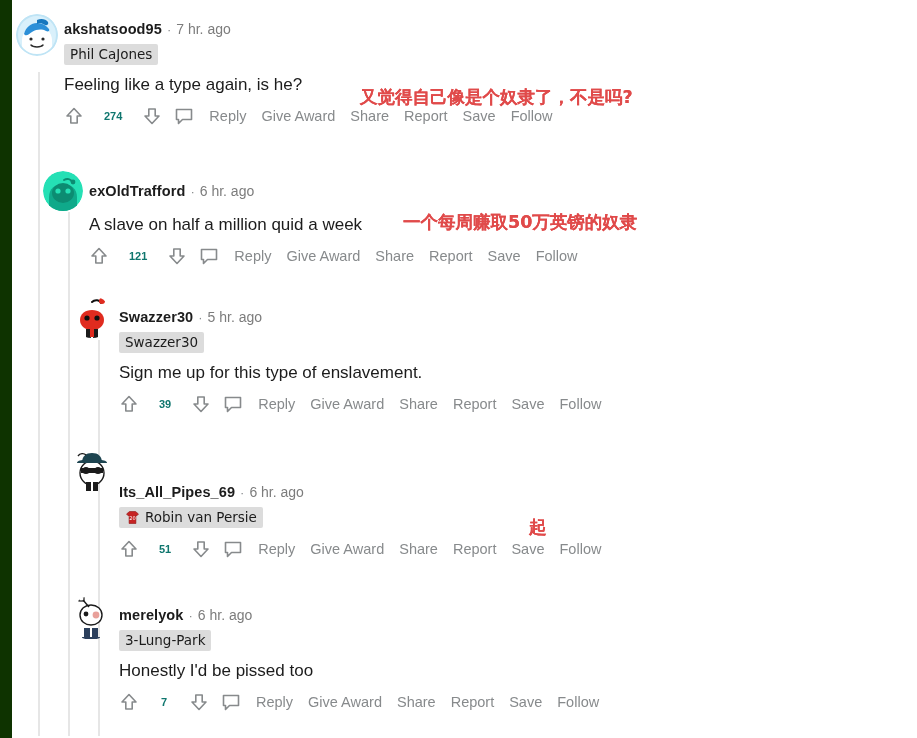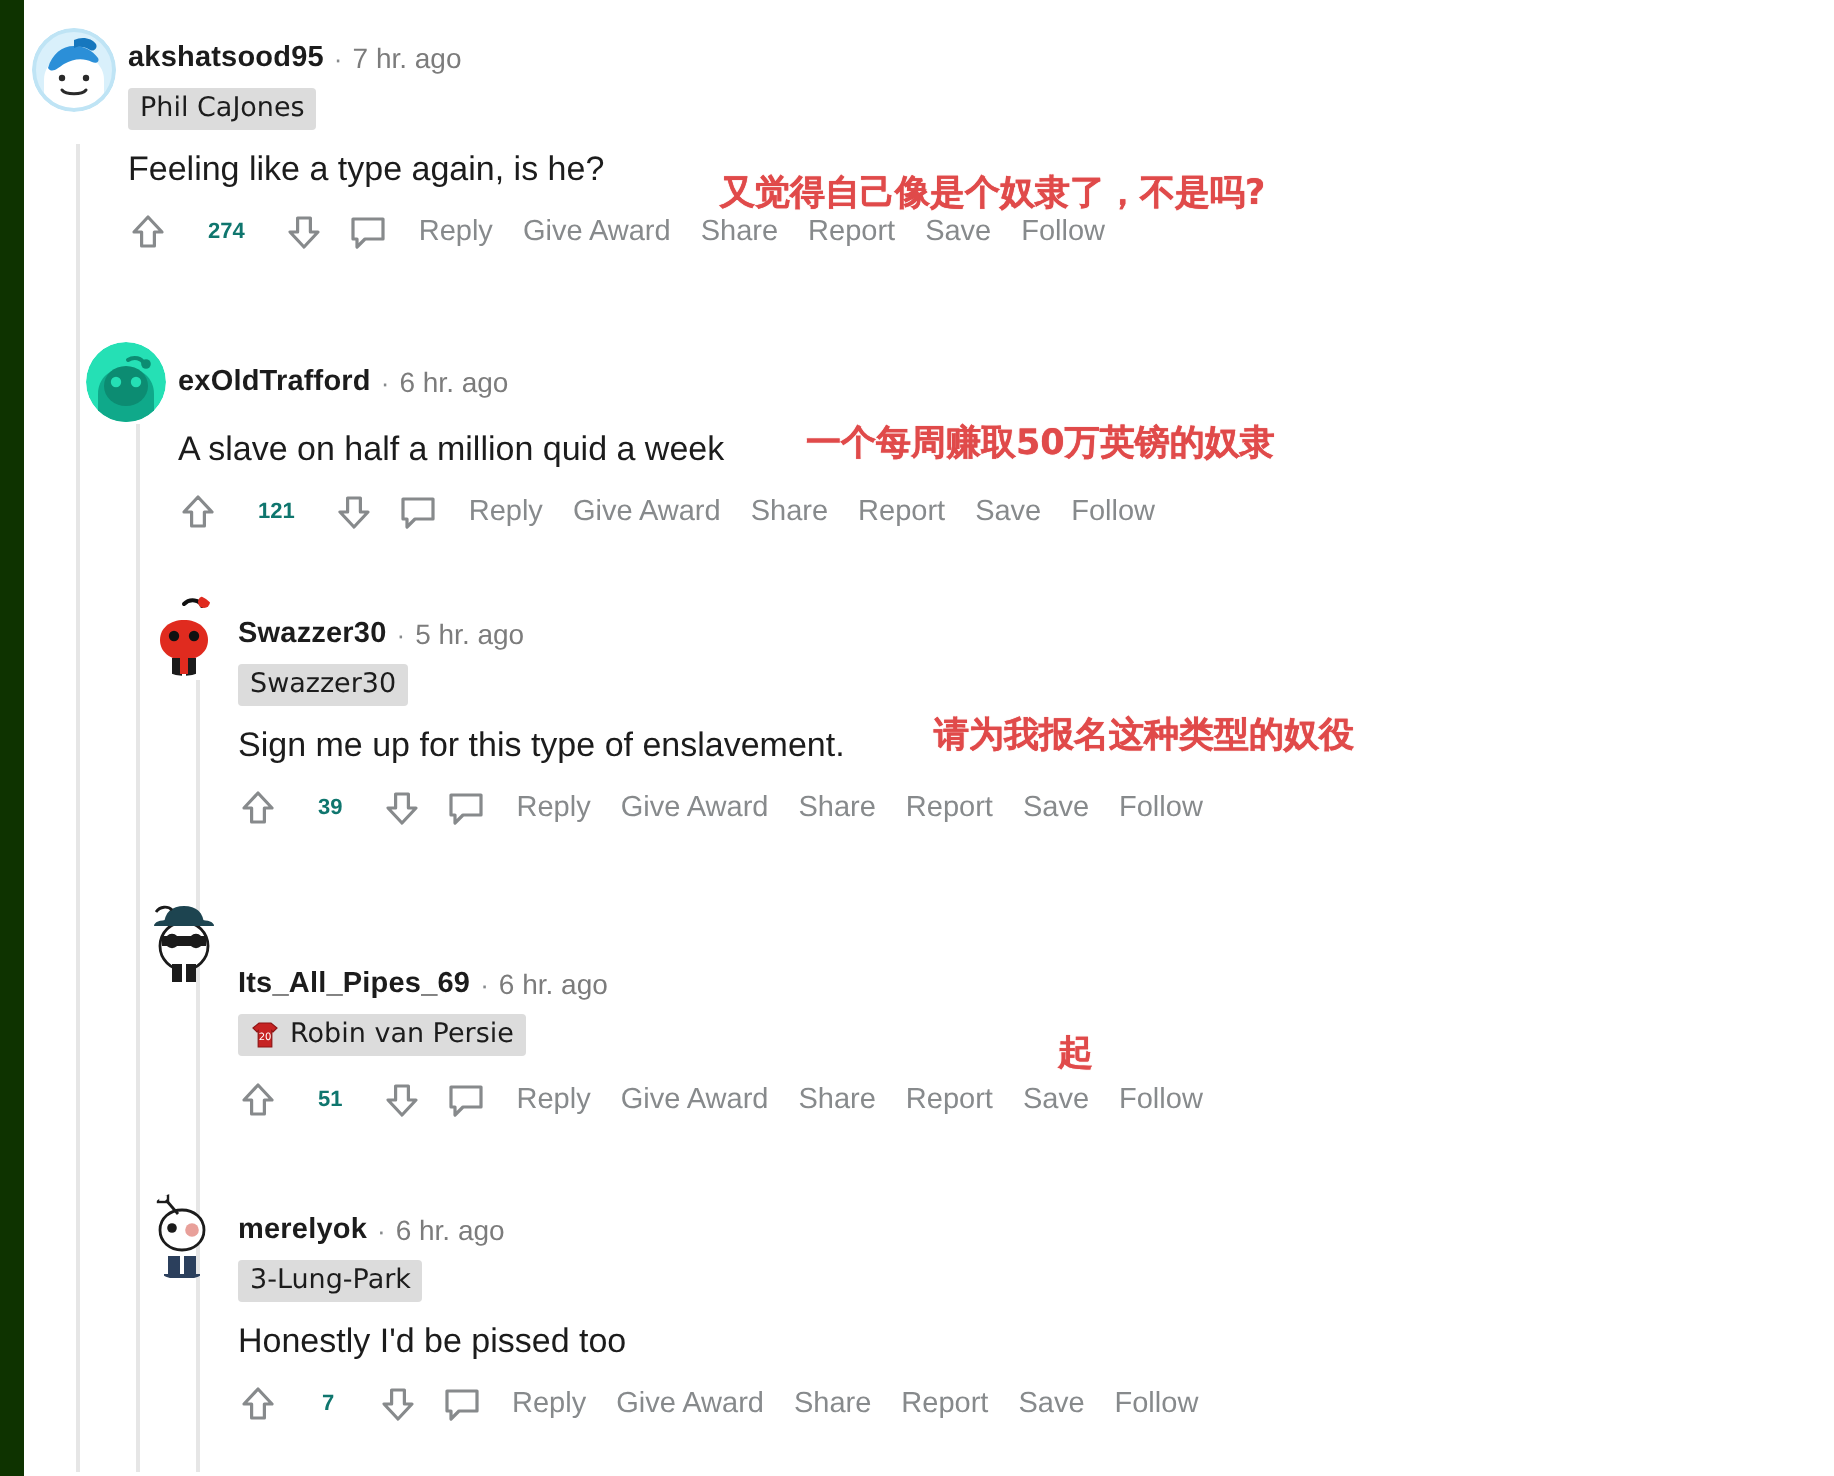--- a/index.html
+++ b/index.html
@@ -285,21 +285,20 @@
           </svg>
       </span>
       <span class="act">Reply</span>
       <span class="act">Give Award</span>
       <span class="act">Share</span>
       <span class="act">Report</span>
       <span class="act">Save</span>
       <span class="act">Follow</span>
     </div>
   </div>
-  <div class="cn" style="left:455px; top:355px;">请为我报名这种类型的奴役</div>
 
   <div class="avatar" style="left:58px; top:448px; width:44px; height:44px;">
     <svg viewBox="0 0 44 44" width="44" height="44">
       <circle cx="22" cy="25" r="12" fill="#ffffff" stroke="#1b1b1b" stroke-width="1.4"></circle>
       <path d="M7 15h30c0-2-3-3-7-3H14c-4 0-7 1-7 3z" fill="#1d4450"></path>
       <path d="M12 15c0-7 4-10 10-10s10 3 10 10z" fill="#1d4450"></path>
       <path d="M11 20h22v5H11z" fill="#1b1b1b"></path>
       <circle cx="16" cy="22.5" r="3.6" fill="#1b1b1b"></circle>
       <circle cx="28" cy="22.5" r="3.6" fill="#1b1b1b"></circle>
       <path d="M16 34h12v9H16z" fill="#1b1b1b"></path>

